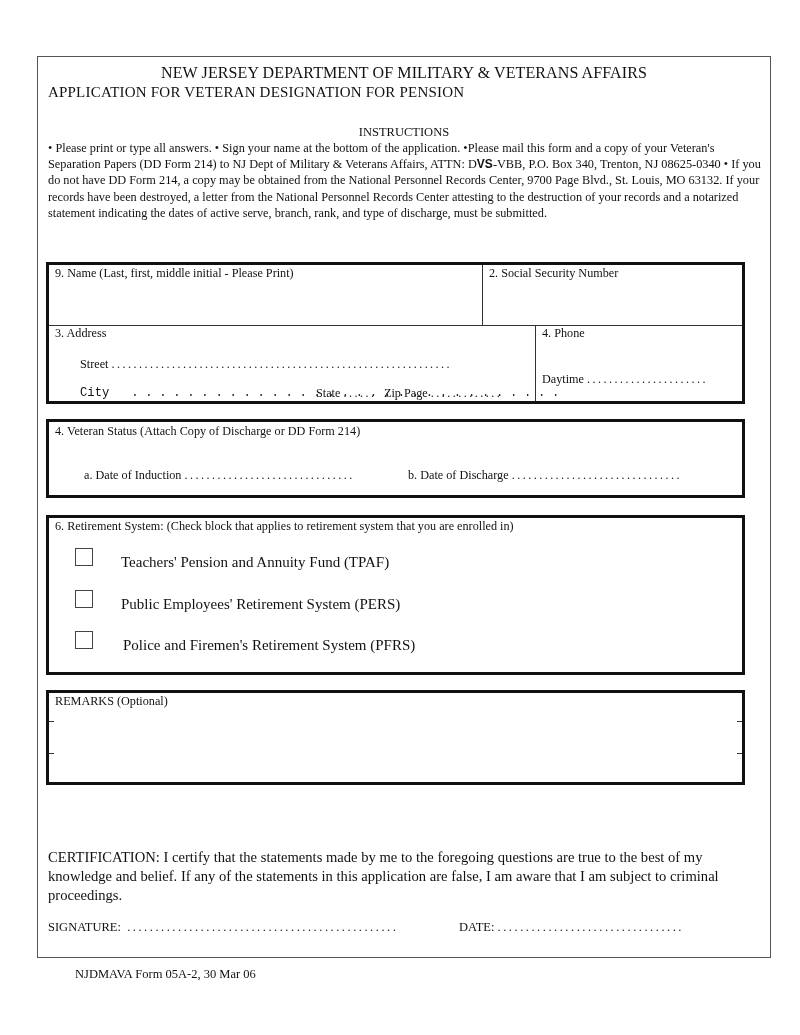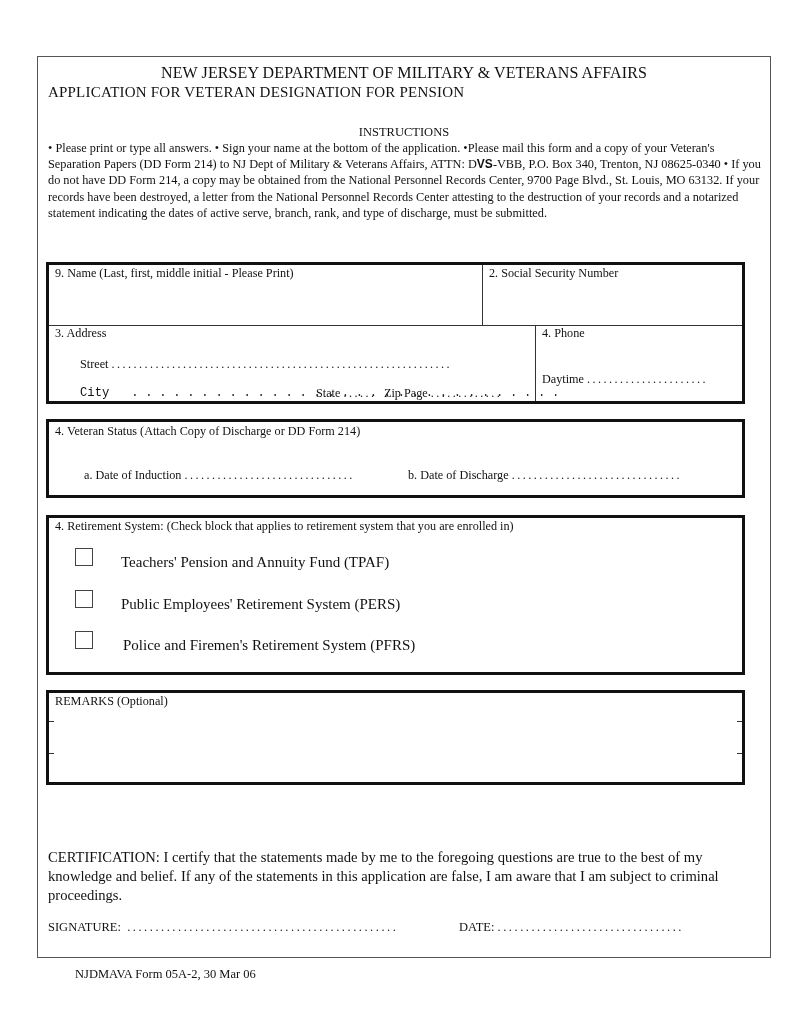--- a/index.html
+++ b/index.html
@@ -55,21 +55,21 @@
 
 <div class="lbl" style="left:542px; top:326px;">4.  Phone</div>
 <div class="lbl" style="left:542px; top:372px;"><span>Daytime</span> <span class="dots" style="letter-spacing:-0.3px;">. . . . . . . . . . . . . . . . . . . . . .</span></div>
 
 <div class="box" style="left:46px; top:419px; width:699px; height:79px;"></div>
 <div class="lbl" style="left:55px; top:424px;">4.  Veteran Status (Attach Copy of Discharge or DD Form 214)</div>
 <div class="lbl" style="left:72px; top:468px;margin-left:12px;"><span>a.  Date of Induction</span> <span class="dots" style="letter-spacing:-0.3px;">. . . . . . . . . . . . . . . . . . . . . . . . . . . . . . .</span></div>
 <div class="lbl" style="left:408px; top:468px;"><span>b.  Date of Discharge</span> <span class="dots" style="letter-spacing:-0.3px;">. . . . . . . . . . . . . . . . . . . . . . . . . . . . . . .</span></div>
 
 <div class="box" style="left:46px; top:515px; width:699px; height:160px;"></div>
-<div class="lbl" style="left:55px; top:519px;">4.  Retirement System:  (Check block that applies to retirement system that you are enrolled in)</div>
+<div class="lbl" style="left:55px; top:519px;">6.  Retirement System:  (Check block that applies to retirement system that you are enrolled in)</div>
 
 <div class="cb" style="left:75px; top:548px;"></div>
 <div class="opt" style="left:121px; top:554px;">Teachers' Pension and Annuity Fund (TPAF)</div>
 <div class="cb" style="left:75px; top:590px;"></div>
 <div class="opt" style="left:121px; top:596px;">Public Employees' Retirement System (PERS)</div>
 <div class="cb" style="left:75px; top:631px;"></div>
 <div class="opt" style="left:123px; top:637px;">Police and Firemen's Retirement System (PFRS)</div>
 
 <div class="box" style="left:46px; top:690px; width:699px; height:95px;"></div>
 <div class="lbl" style="left:55px; top:694px;text-align:center;">REMARKS (Optional)</div>

